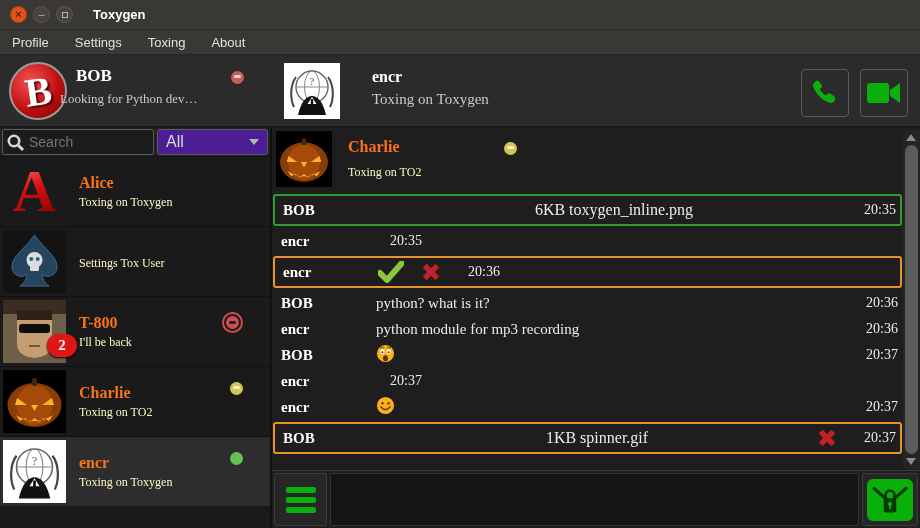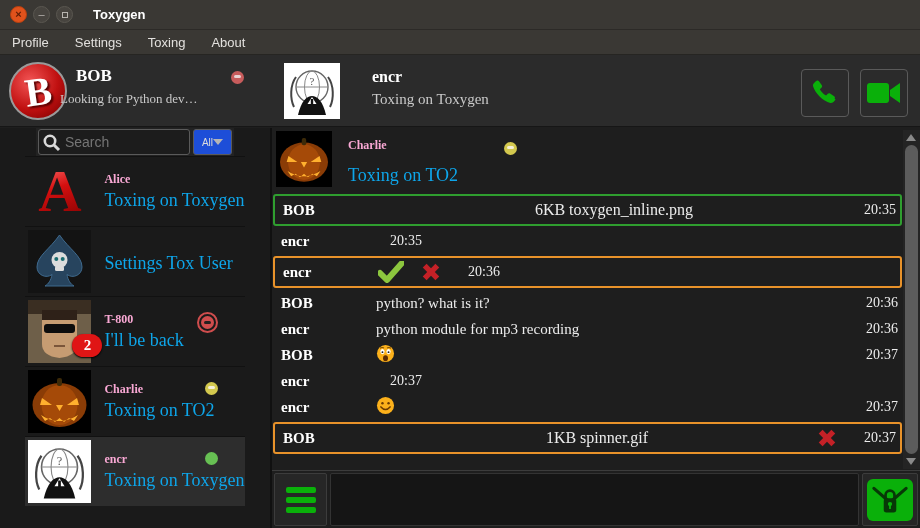--- a/index.html
+++ b/index.html
@@ -63,43 +63,43 @@
   .dot-online { width:13px; height:13px; background:#67c053; }
   .dot-busy-ring { width:21px; height:21px; border:2px solid #cf4d4d; background:transparent; }
   .dot-busy-ring::before { content:""; position:absolute; left:2px; top:2px; width:13px;
     height:13px; border-radius:50%; background:#cf4d4d; }
   .dot-busy-ring::after { content:""; position:absolute; left:5px; top:7px; width:7px; height:3px;
     border-radius:2px; background:#23201f; z-index:1; }
   .hdr-busy { position:absolute; left:231px; top:16px; }
   
   .main { position:absolute; top:128px; left:0; right:0; bottom:0; display:flex; }
   
-  .sidebar { width:270px; background:#1a1a1a; display:flex; flex-direction:column;align-items:center; }
+  .sidebar { width:270px; background:#1a1a1a; display:flex; flex-direction:column; }
   .search-row { height:28px; display:flex; gap:3px; padding:1px 2px; background:#222; }
   .search-box { position:relative; width:152px; }
   .search-box input {
     width:100%; height:100%; background:#1c1c1c; border:1px solid #5a5a5a; border-radius:3px;
     color:#cfcfcf; font-size:14px; padding-left:26px; outline:none;
     font-family:"Liberation Sans", sans-serif;
   }
   .search-box svg { position:absolute; left:4px; top:4px; }
   .filter-dd {
-    flex:1; background:#1d4ed8; border:1px solid #5a5a5a; border-radius:3px; color:#dcdcdc;
-    font-size:10px; display:flex; align-items:center; padding:0 8px; cursor:pointer;
+    flex:1; background:#4c1d95; border:1px solid #5a5a5a; border-radius:3px; color:#dcdcdc;
+    font-size:16px; display:flex; align-items:center; padding:0 8px; cursor:pointer;
   }
   .filter-dd .caret { margin-left:auto; width:0; height:0; border-left:5px solid transparent;
     border-right:5px solid transparent; border-top:6px solid #b5b5b5; }
   .contact-list { flex:1; overflow:hidden; }
   .contact { position:relative; height:70px; display:flex; align-items:center;
     padding-left:3px; cursor:pointer; border-top:1px solid #111; }
   .contact.selected { background:#2d2d2d; }
   .c-avatar { width:63px; height:63px; flex:none; overflow:hidden; }
   .c-info { margin-left:13px; }
-  .c-name { color:#f9a8d4; font-weight:bold; font-size:12px; font-family:"Liberation Serif", serif; }
-  .c-status-msg { color:#0ea5e9; font-size:18px; font-family:"Liberation Serif", serif; margin-top:3px; }
+  .c-name { color:#f97316; font-weight:bold; font-size:16px; font-family:"Liberation Serif", serif; }
+  .c-status-msg { color:#fef9c3; font-size:12px; font-family:"Liberation Serif", serif; margin-top:3px; }
   .c-dot { position:absolute; right:27px; top:15px; }
   .unread-badge {
     position:absolute; left:47px; top:37px; min-width:30px; height:23px; border-radius:12px;
     background:#e01515; color:#fff; font-weight:bold; font-size:15px;
     display:flex; align-items:center; justify-content:center; box-shadow:0 1px 2px #000;
     font-family:"Liberation Serif", serif;
   }
   .alice-letter { font-family:"Liberation Serif", serif; font-weight:bold; font-size:60px;
     line-height:63px; text-align:center; width:63px;
     background:linear-gradient(160deg,#ff7070 10%,#d40f0f 45%,#8a0202 90%);

